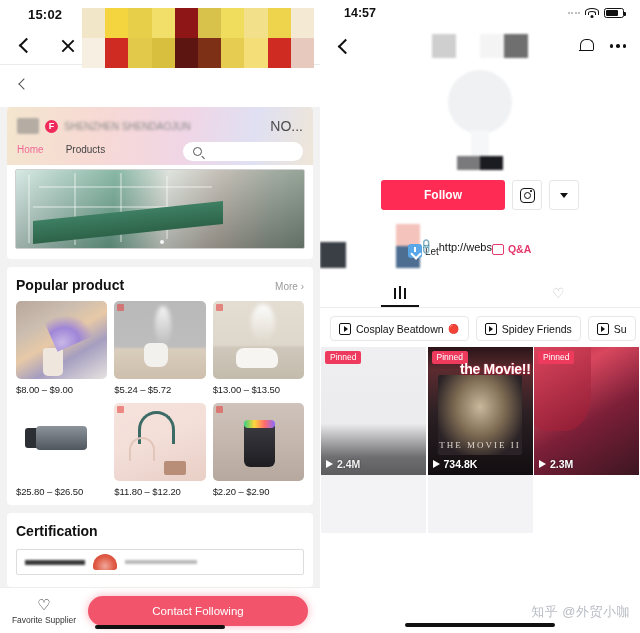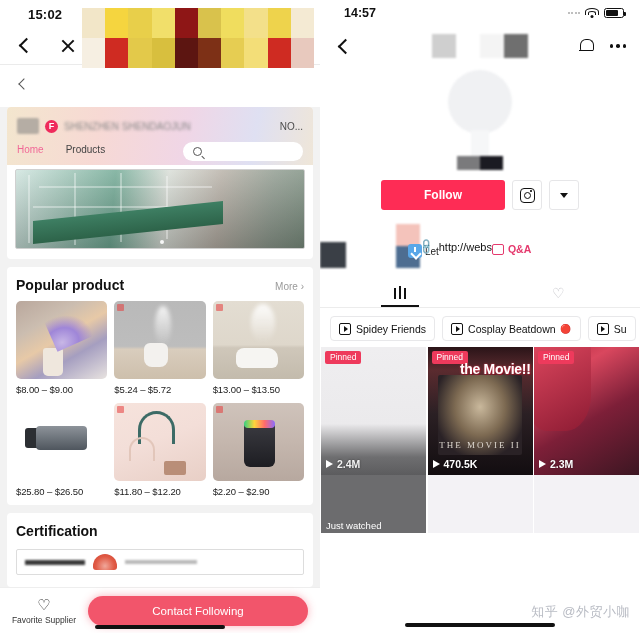--- a/index.html
+++ b/index.html
@@ -70,21 +70,21 @@
   }
   .store-head-row { display: flex; align-items: center; gap: 6px; height: 22px; }
   .store-logo { width: 22px; height: 16px; background: #b5ada4; border-radius: 2px; filter: blur(1.2px); }
   .f-badge {
     width: 13px; height: 13px; border-radius: 50%; background: #ef2b5c; color: #fff;
     font-size: 9px; font-weight: bold; display: flex; align-items: center; justify-content: center;
   }
   .store-name {
     font-size: 10px; color: #8a8a8a; filter: blur(1.6px); flex: 1; white-space: nowrap; overflow: hidden;
   }
-  .store-name-tail { font-size: 10px; color: #4c4c4c; margin-left: 16px; }
+  .store-name-tail { font-size: 14px; color: #4c4c4c; margin-left: 16px; }
   .store-tabs { display: flex; align-items: center; gap: 22px; margin-top: 7px; position: relative; }
   .store-tab { font-size: 10px; color: #444; }
   .store-tab.active { color: #e06; opacity: .55; text-align: right; }
   .store-search {
     position: absolute; right: 0; top: -2px; width: 120px; height: 19px;
     background: #fff; border-radius: 10px; display: flex; align-items: center; padding-left: 10px;
   }
   .mag { width: 9px; height: 9px; border: 1.4px solid #555; border-radius: 50%; position: relative; }
   .mag::after { content: ""; position: absolute; right: -4px; bottom: -3px; width: 4px; height: 1.4px; background: #555; transform: rotate(45deg); }
 
@@ -581,26 +581,26 @@
       <div class="r-tab">
         <span class="heartlock">
             <span class="hh">♡</span>
           </span>
       </div>
     </div>
 
     <div class="playlists">
       <div class="pl-chip">
         <span class="pl-icon"></span>
-        <span class="pl-text">Spidey Friends</span>
+        <span class="pl-text">Cosplay Beatdown</span>
+        <span class="pl-emoji">🔴</span>
       </div>
       <div class="pl-chip">
         <span class="pl-icon"></span>
-        <span class="pl-text">Cosplay Beatdown</span>
-        <span class="pl-emoji">🔴</span>
+        <span class="pl-text">Spidey Friends</span>
       </div>
       <div class="pl-chip">
         <span class="pl-icon"></span>
         <span class="pl-text">Su</span>
       </div>
     </div>
 
     <div class="video-grid">
       <div class="vid v1">
         <span class="pinned">Pinned</span>
@@ -609,37 +609,34 @@
           <span class="views-txt" style="color:#f3f3f3">2.4M</span>
         </span>
       </div>
       <div class="vid v2">
         <span class="v2-poster"></span>
         <span class="pinned">Pinned</span>
         <span class="v2-title">the Movie!!</span>
         <span class="v2-sub">THE MOVIE II</span>
         <span class="views">
           <span class="play"></span>
-          <span class="views-txt">470.5K</span>
+          <span class="views-txt">734.8K</span>
         </span>
       </div>
       <div class="vid v3">
         <span class="v3-hair"></span>
         <span class="pinned">Pinned</span>
         <span class="views">
           <span class="play"></span>
           <span class="views-txt">2.3M</span>
         </span>
       </div>
     </div>
 
     <div class="row2">
-      <div class="vid2 v4">
-        <span class="v4-label">Just watched</span>
-      </div>
       <div class="vid2 v5"></div>
       <div class="vid2 v6"></div>
     </div>
 
     <div class="r-home-indicator"></div>
     <div class="watermark">知乎 @外贸小咖</div>
   </div>
 
 </div>
 

